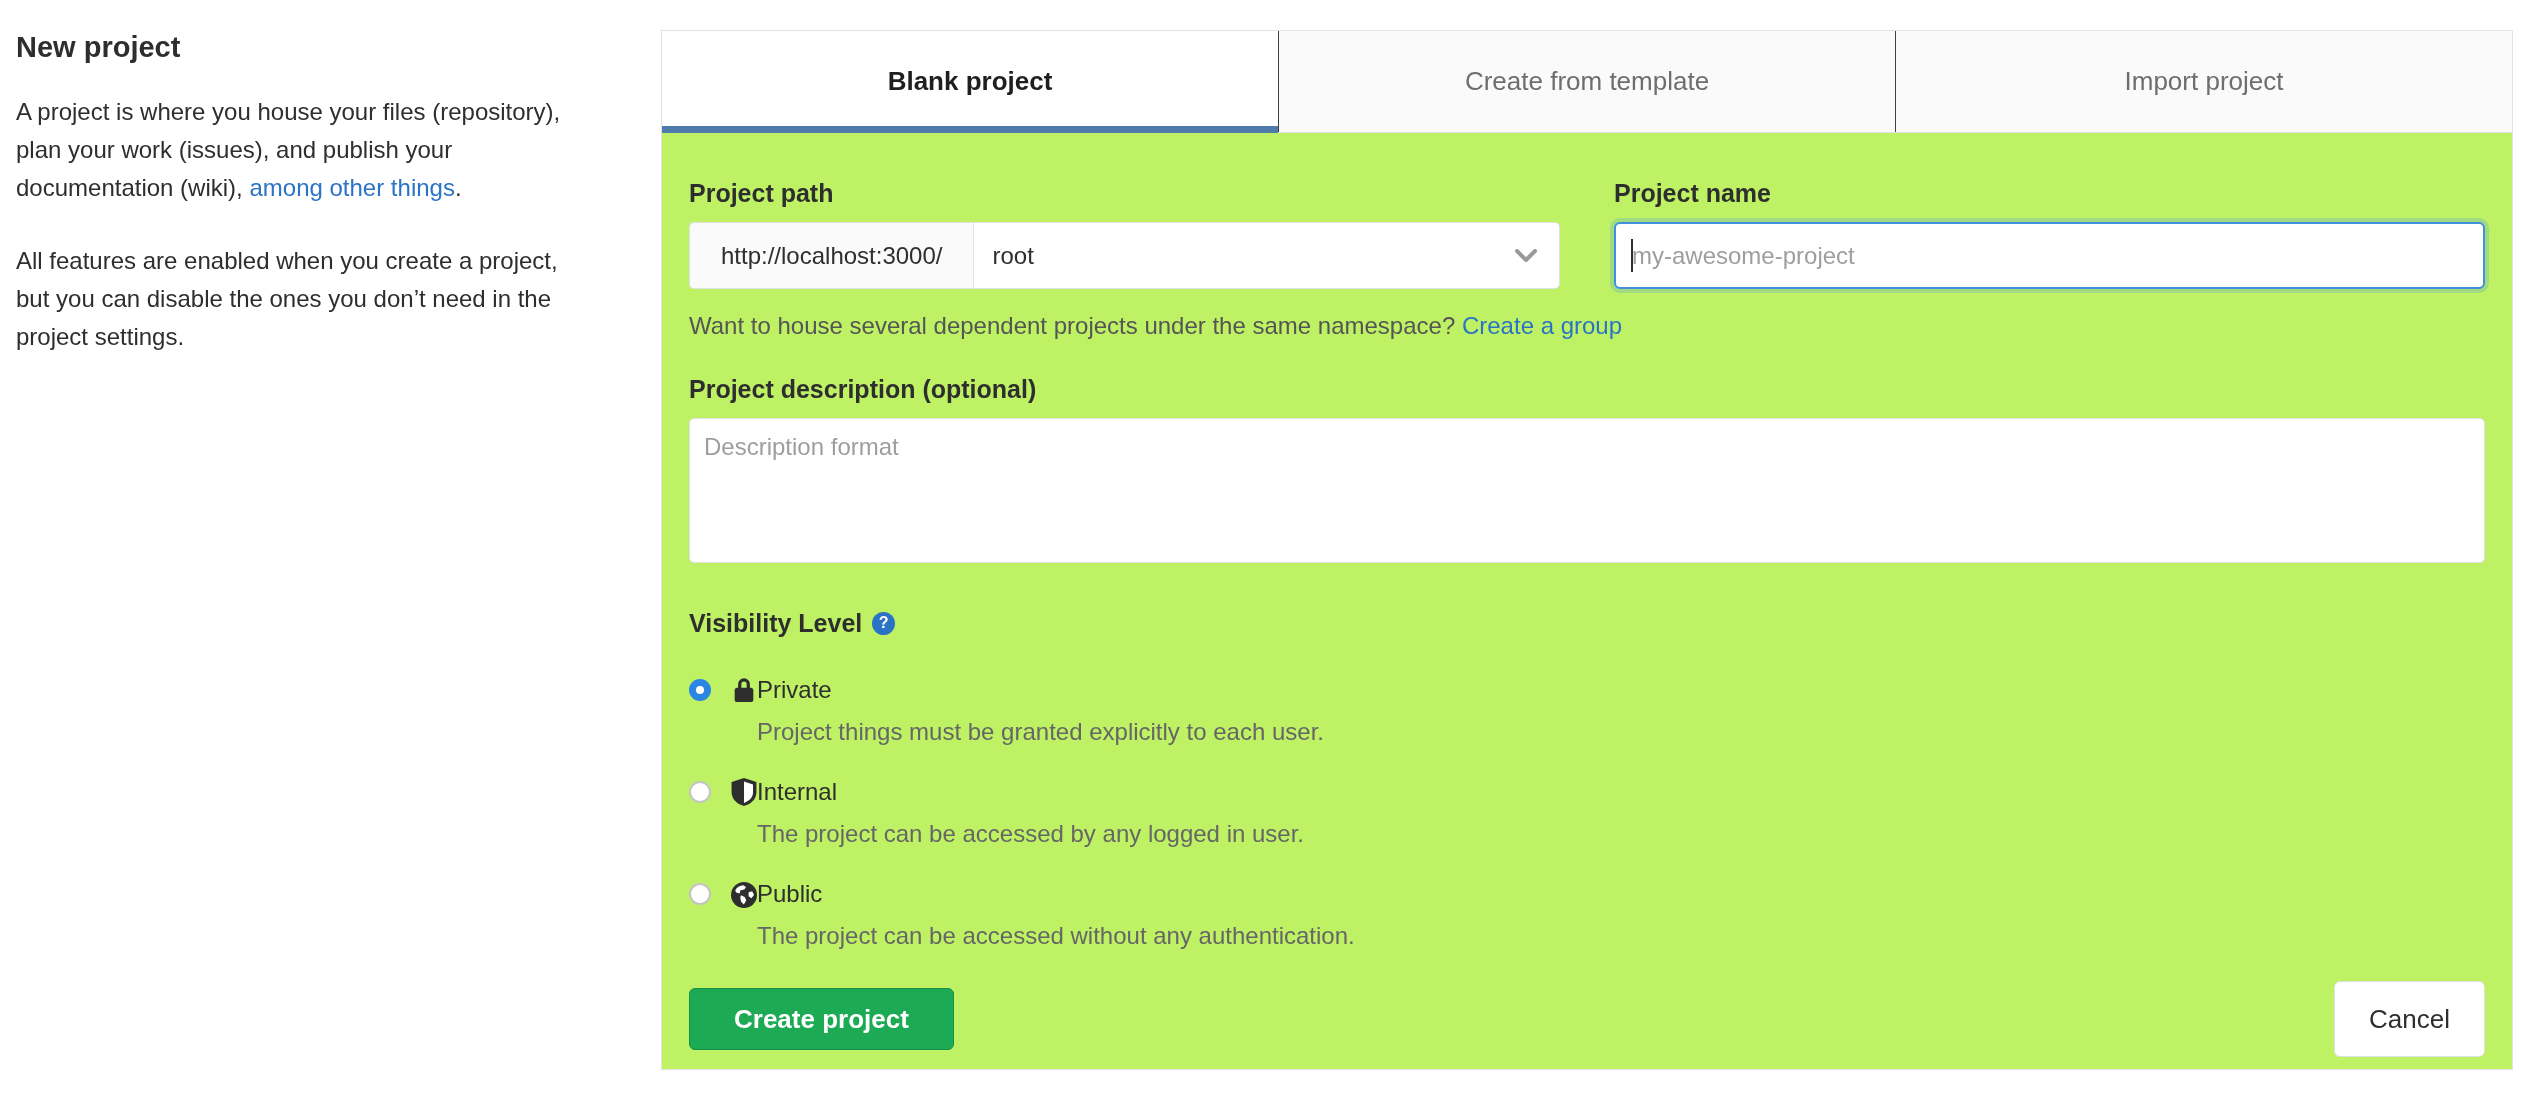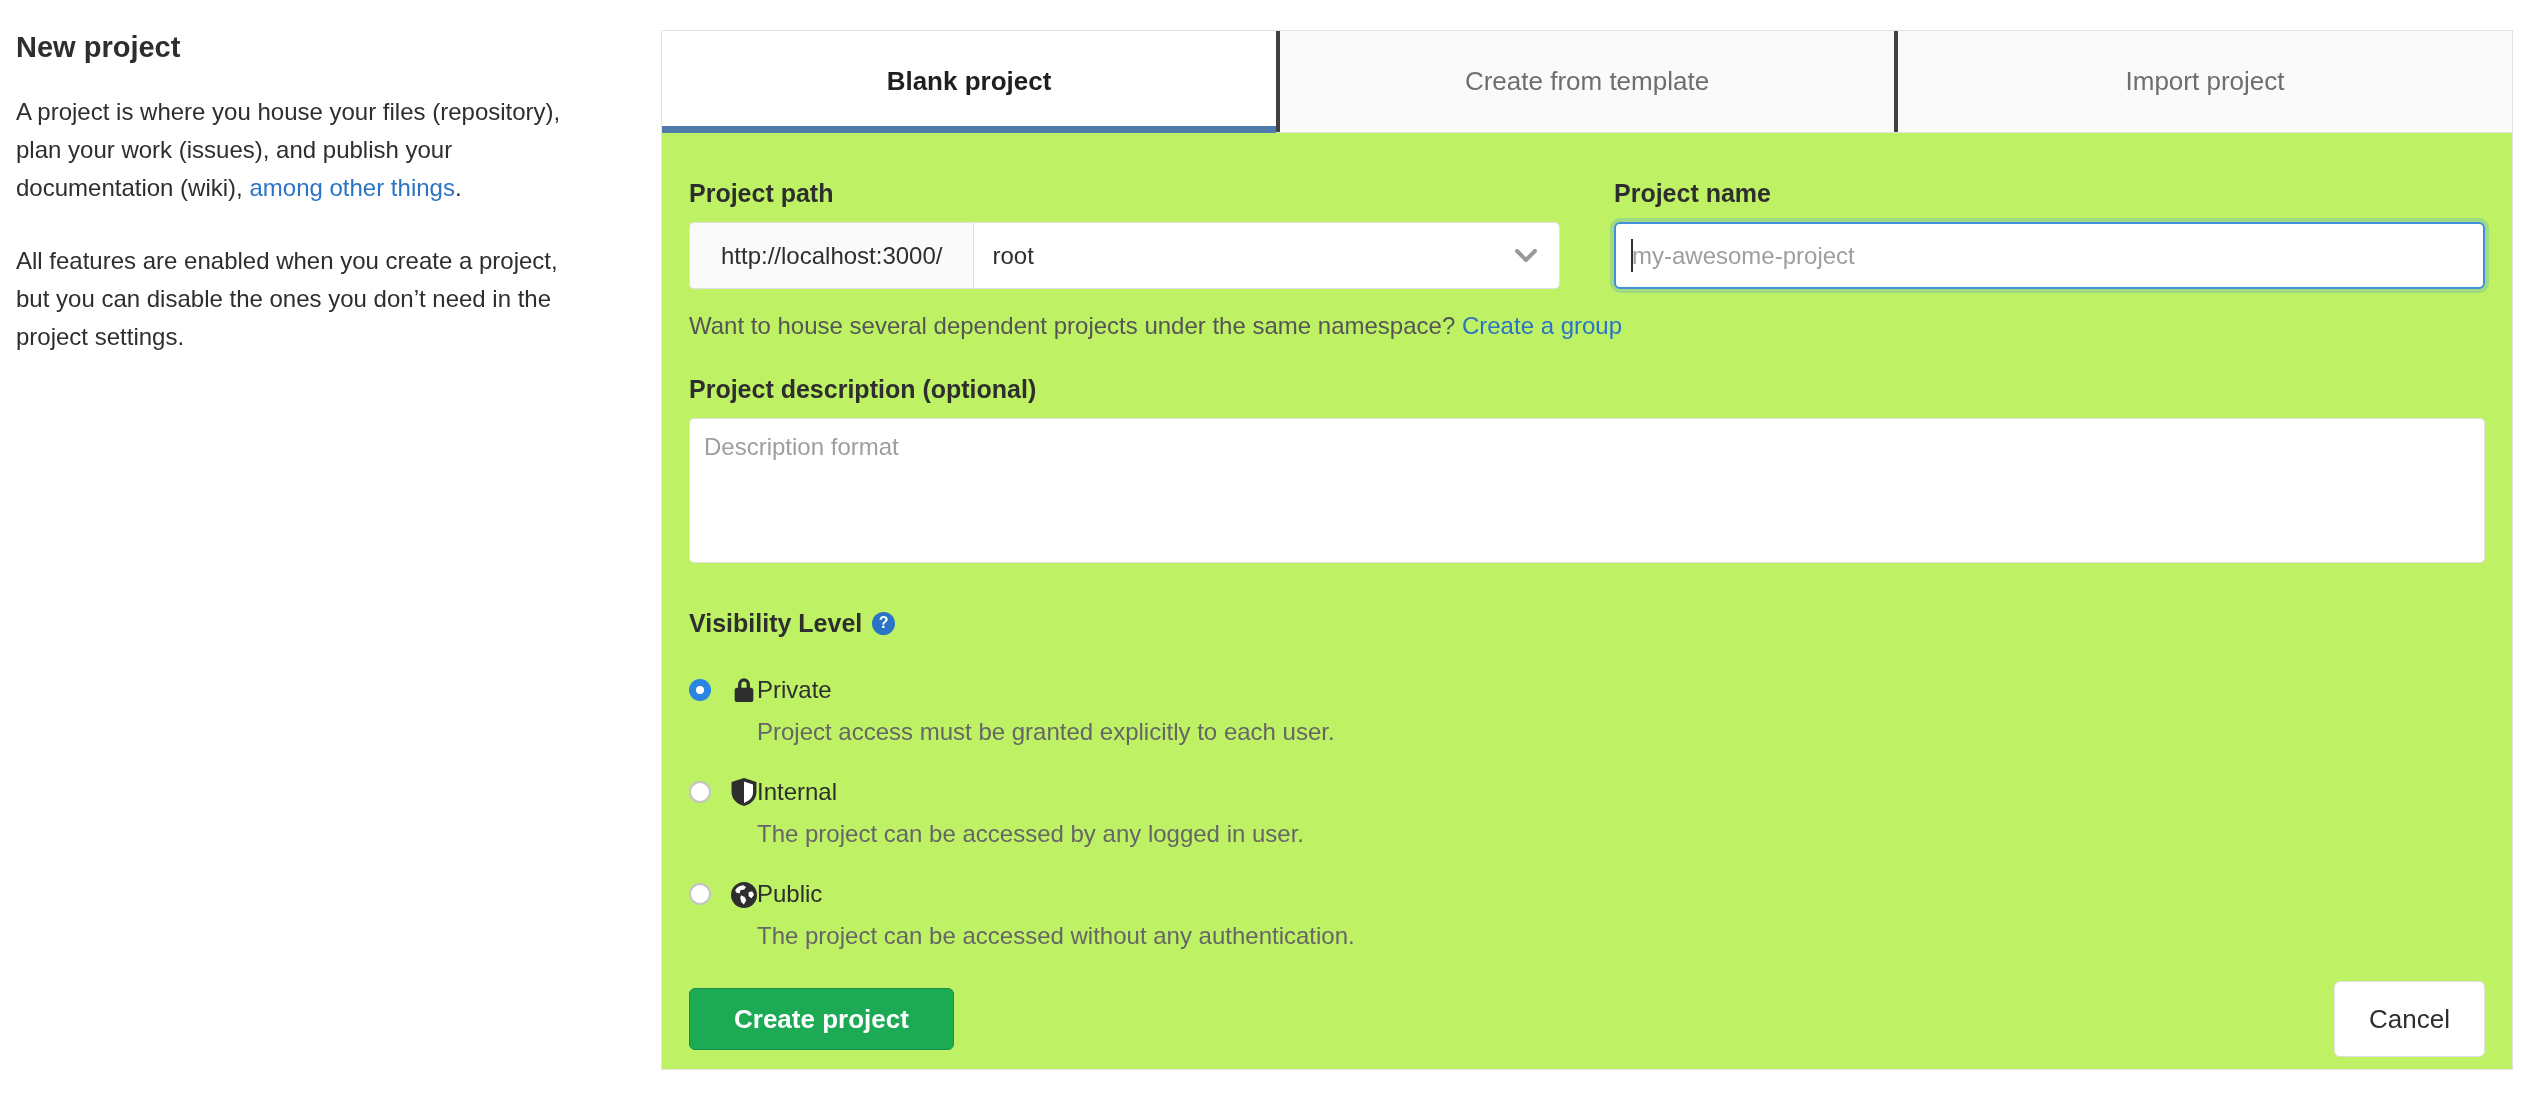--- a/index.html
+++ b/index.html
@@ -13,21 +13,21 @@
   a.link { color:#2a73c5; text-decoration:none; cursor:pointer; }
 
   
   .panel { position:absolute; left:661px; top:30px; width:1852px; height:1040px;
     border:1px solid #e3e3e3; background:#bef264; }
 
   
   .tabs { display:flex; height:102px; border-bottom:1px solid #e3e3e3; }
   .tab { flex:1; display:flex; align-items:center; justify-content:center;
     background:#fafafa; color:#6e6e6e; font-size:26px; cursor:pointer; position:relative; }
-  .tab + .tab { border-left:4px solid #404040; }
+  .tab + .tab { border-left:1px solid #404040; }
   .tab.active { background:#ffffff; color:#1f1f1f; font-weight:700; }
   .tab.active::after { content:""; position:absolute; left:0; right:0; bottom:-1px; height:7px; background:#4f7cab; }
 
   
   .form { padding:45px 27px 0 27px; }
   .label { display:block; font-size:25px; font-weight:700; color:#2e2e2e; line-height:30px; margin-bottom:14px; }
 
   .two-col { display:flex; gap:54px; }
   .col { flex:1; min-width:0; }
 
@@ -133,21 +133,21 @@
 
     <div class="vis-options">
 
       <div class="vis-option">
         <div class="radio checked"></div>
         <svg class="vis-icon" viewBox="0 0 16 18">
           <path fill="#2e2e2e" d="M4.2 7.5V5.2a3.8 3.8 0 0 1 7.6 0v2.3h.7c.9 0 1.5.7 1.5 1.5v6.2c0 .8-.6 1.5-1.5 1.5H3.5c-.9 0-1.5-.7-1.5-1.5V9c0-.8.6-1.5 1.5-1.5h.7zm2.1 0h3.4V5.2a1.7 1.7 0 0 0-3.4 0v2.3z"></path>
         </svg>
         <div class="vis-texts">
           <div class="vis-name">Private</div>
-          <div class="vis-desc">Project access must be granted explicitly to each user.</div>
+          <div class="vis-desc">Project things must be granted explicitly to each user.</div>
         </div>
       </div>
 
       <div class="vis-option">
         <div class="radio"></div>
         <svg class="vis-icon" viewBox="0 0 16 18">
           <path fill="#2e2e2e" d="M8 0 L16 2.6 V9 c0 4.5-3.2 7.6-8 9 C3.2 16.6 0 13.5 0 9 V2.6 Z"></path>
           <path fill="#ffffff" d="M8 2.3 L13.8 4.2 V9 c0 3.4-2.3 5.7-5.8 7 Z"></path>
         </svg>
         <div class="vis-texts">

